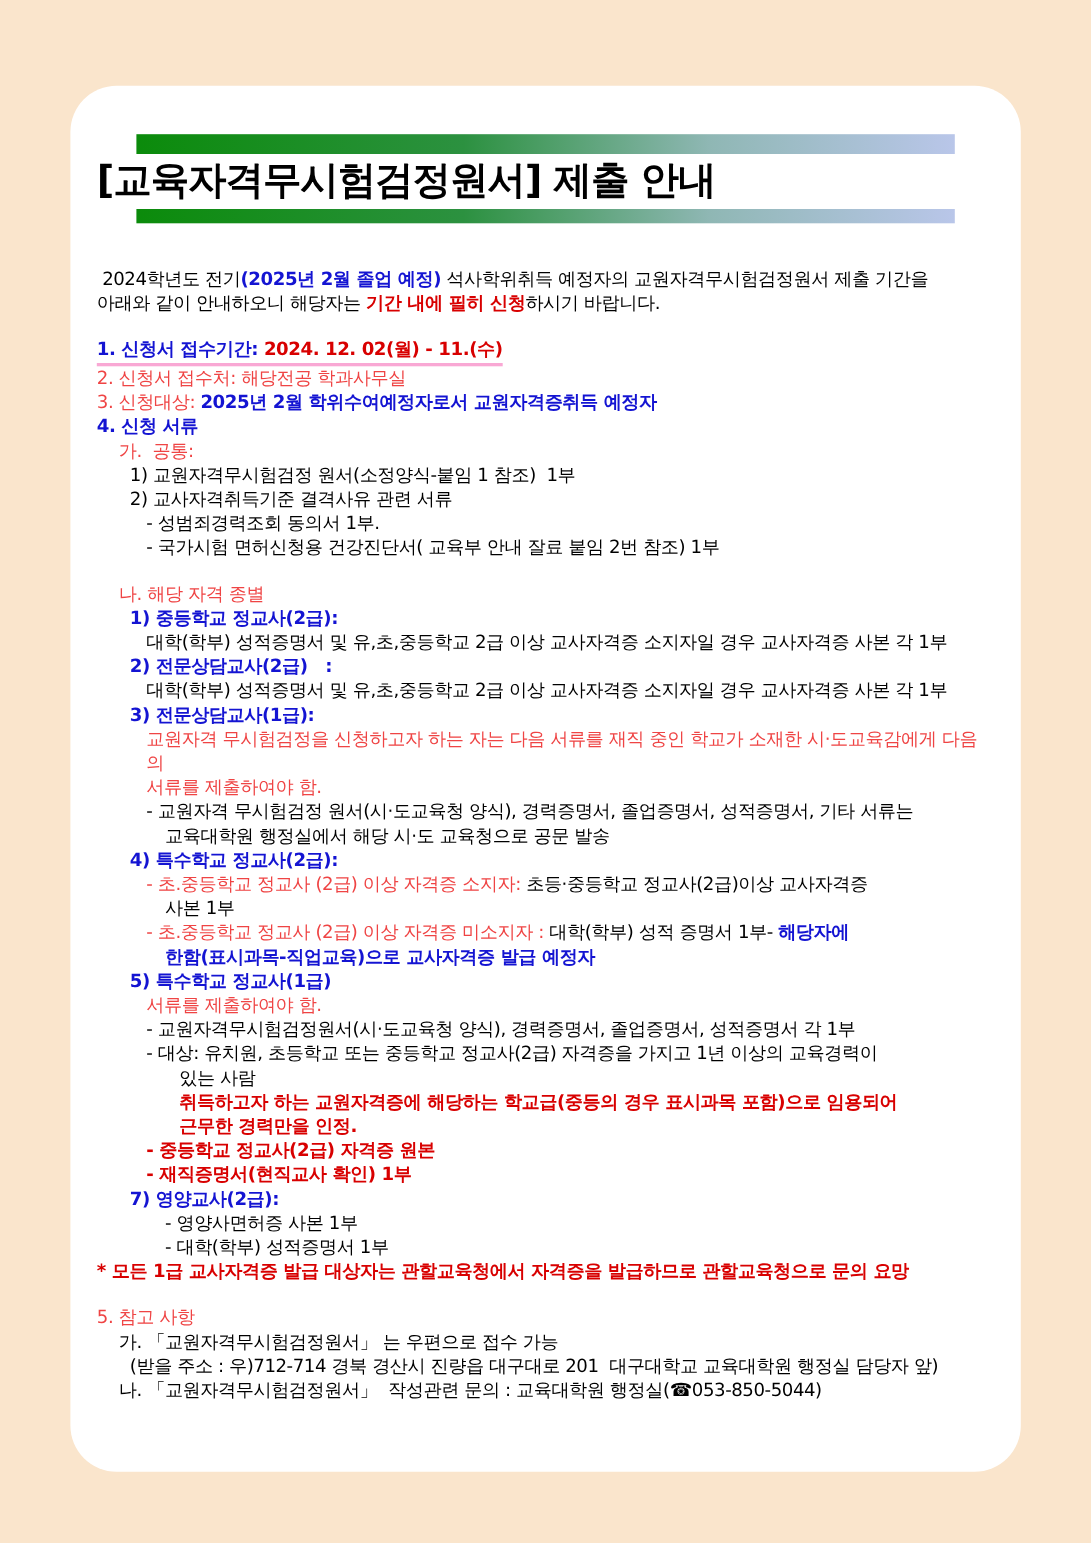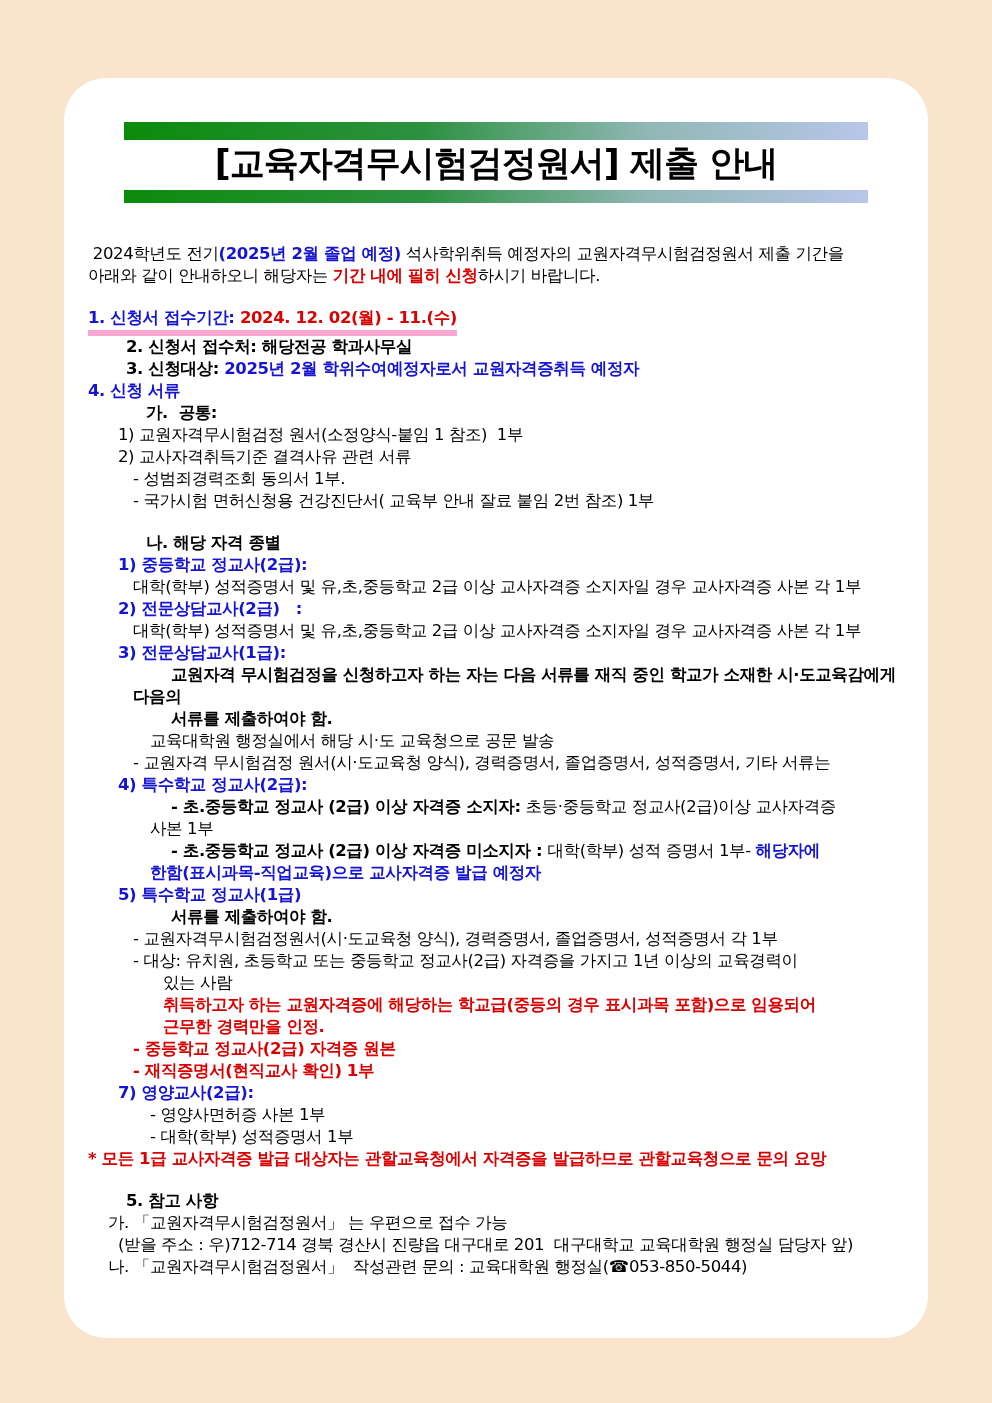--- a/index.html
+++ b/index.html
@@ -34,21 +34,21 @@
   }
   .hdr-subtitle {
     text-align: center;
     font-size: 27px;
     font-weight: bold;
     color: #2222f2;
     margin-top: 5px;
     letter-spacing: -1px;
   }
   .hdr-title {
-    text-align: center;
+    text-align: left;
     font-size: 35px;
     font-weight: bold;
     color: #000000;
     letter-spacing: -1px;
     margin-bottom: 3px;
   }
   .doc-body {
     margin-top: 40px;
     font-size: 16.5px;
     letter-spacing: -0.4px;
@@ -59,26 +59,26 @@
   }
   .line span { white-space: pre-wrap; }
   .line.gap { margin-top: 20px; }
   .ind0 { padding-left: 0; }
   .ind1 { padding-left: 20px; }
   .ind2 { padding-left: 30px; }
   .ind3 { padding-left: 45px; }
   .ind4 { padding-left: 62px; }
   .ind5 { padding-left: 75px; }
   .s-n  { color: #000000; font-weight: normal; }
-  .s-b  { color: #000000; font-weight: bold; margin-left: 38px; }
+  .s-b  { color: #ef4444; font-weight: normal; }
   .s-bl { color: #1414d2; font-weight: bold; }
   .s-r  { color: #d80000; font-weight: bold; }
   .uline {
     display: inline-block;
-    border-bottom: 6px solid #f9a8d4;
+    border-bottom: 3px solid #f9a8d4;
     padding-bottom: 1px;
   }
 </style>
 </head>
 <body>
 
 <div class="page">
   <div class="panel">
     <div class="grad-bar top"></div>
     <div class="hdr-title">[교육자격무시험검정원서] 제출 안내</div>
@@ -96,22 +96,22 @@
         <div class="line ind3"><span class="s-n">- 성범죄경력조회 동의서 1부.</span></div>
         <div class="line ind3"><span class="s-n">- 국가시험 면허신청용 건강진단서( 교육부 안내 잘료 붙임 2번 참조) 1부</span></div>
         <div class="line ind1 gap"><span class="s-b">나. 해당 자격 종별</span></div>
         <div class="line ind2"><span class="s-bl">1) 중등학교 정교사(2급):</span></div>
         <div class="line ind3"><span class="s-n">대학(학부) 성적증명서 및 유,초,중등학교 2급 이상 교사자격증 소지자일 경우 교사자격증 사본 각 1부</span></div>
         <div class="line ind2"><span class="s-bl">2) 전문상담교사(2급)   :</span></div>
         <div class="line ind3"><span class="s-n">대학(학부) 성적증명서 및 유,초,중등학교 2급 이상 교사자격증 소지자일 경우 교사자격증 사본 각 1부</span></div>
         <div class="line ind2"><span class="s-bl">3) 전문상담교사(1급):</span></div>
         <div class="line ind3"><span class="s-b">교원자격 무시험검정을 신청하고자 하는 자는 다음 서류를 재직 중인 학교가 소재한 시·도교육감에게 다음의</span></div>
         <div class="line ind3"><span class="s-b">서류를 제출하여야 함.</span></div>
+        <div class="line ind3"><span class="s-n">- 교원자격 무시험검정 원서(시·도교육청 양식), 경력증명서, 졸업증명서, 성적증명서, 기타 서류는</span></div>
         <div class="line ind4"><span class="s-n">교육대학원 행정실에서 해당 시·도 교육청으로 공문 발송</span></div>
-        <div class="line ind3"><span class="s-n">- 교원자격 무시험검정 원서(시·도교육청 양식), 경력증명서, 졸업증명서, 성적증명서, 기타 서류는</span></div>
         <div class="line ind2"><span class="s-bl">4) 특수학교 정교사(2급):</span></div>
         <div class="line ind3"><span class="s-b">- 초.중등학교 정교사 (2급) 이상 자격증 소지자:</span><span class="s-n"> 초등·중등학교 정교사(2급)이상 교사자격증</span></div>
         <div class="line ind4"><span class="s-n">사본 1부</span></div>
         <div class="line ind3"><span class="s-b">- 초.중등학교 정교사 (2급) 이상 자격증 미소지자 : </span><span class="s-n">대학(학부) 성적 증명서 1부- </span><span class="s-bl">해당자에</span></div>
         <div class="line ind4"><span class="s-bl">한함(표시과목-직업교육)으로 교사자격증 발급 예정자</span></div>
         <div class="line ind2"><span class="s-bl">5) 특수학교 정교사(1급)</span></div>
         <div class="line ind3"><span class="s-b">서류를 제출하여야 함.</span></div>
         <div class="line ind3"><span class="s-n">- 교원자격무시험검정원서(시·도교육청 양식), 경력증명서, 졸업증명서, 성적증명서 각 1부</span></div>
         <div class="line ind3"><span class="s-n">- 대상: 유치원, 초등학교 또는 중등학교 정교사(2급) 자격증을 가지고 1년 이상의 교육경력이</span></div>
         <div class="line ind5"><span class="s-n">있는 사람</span></div>

